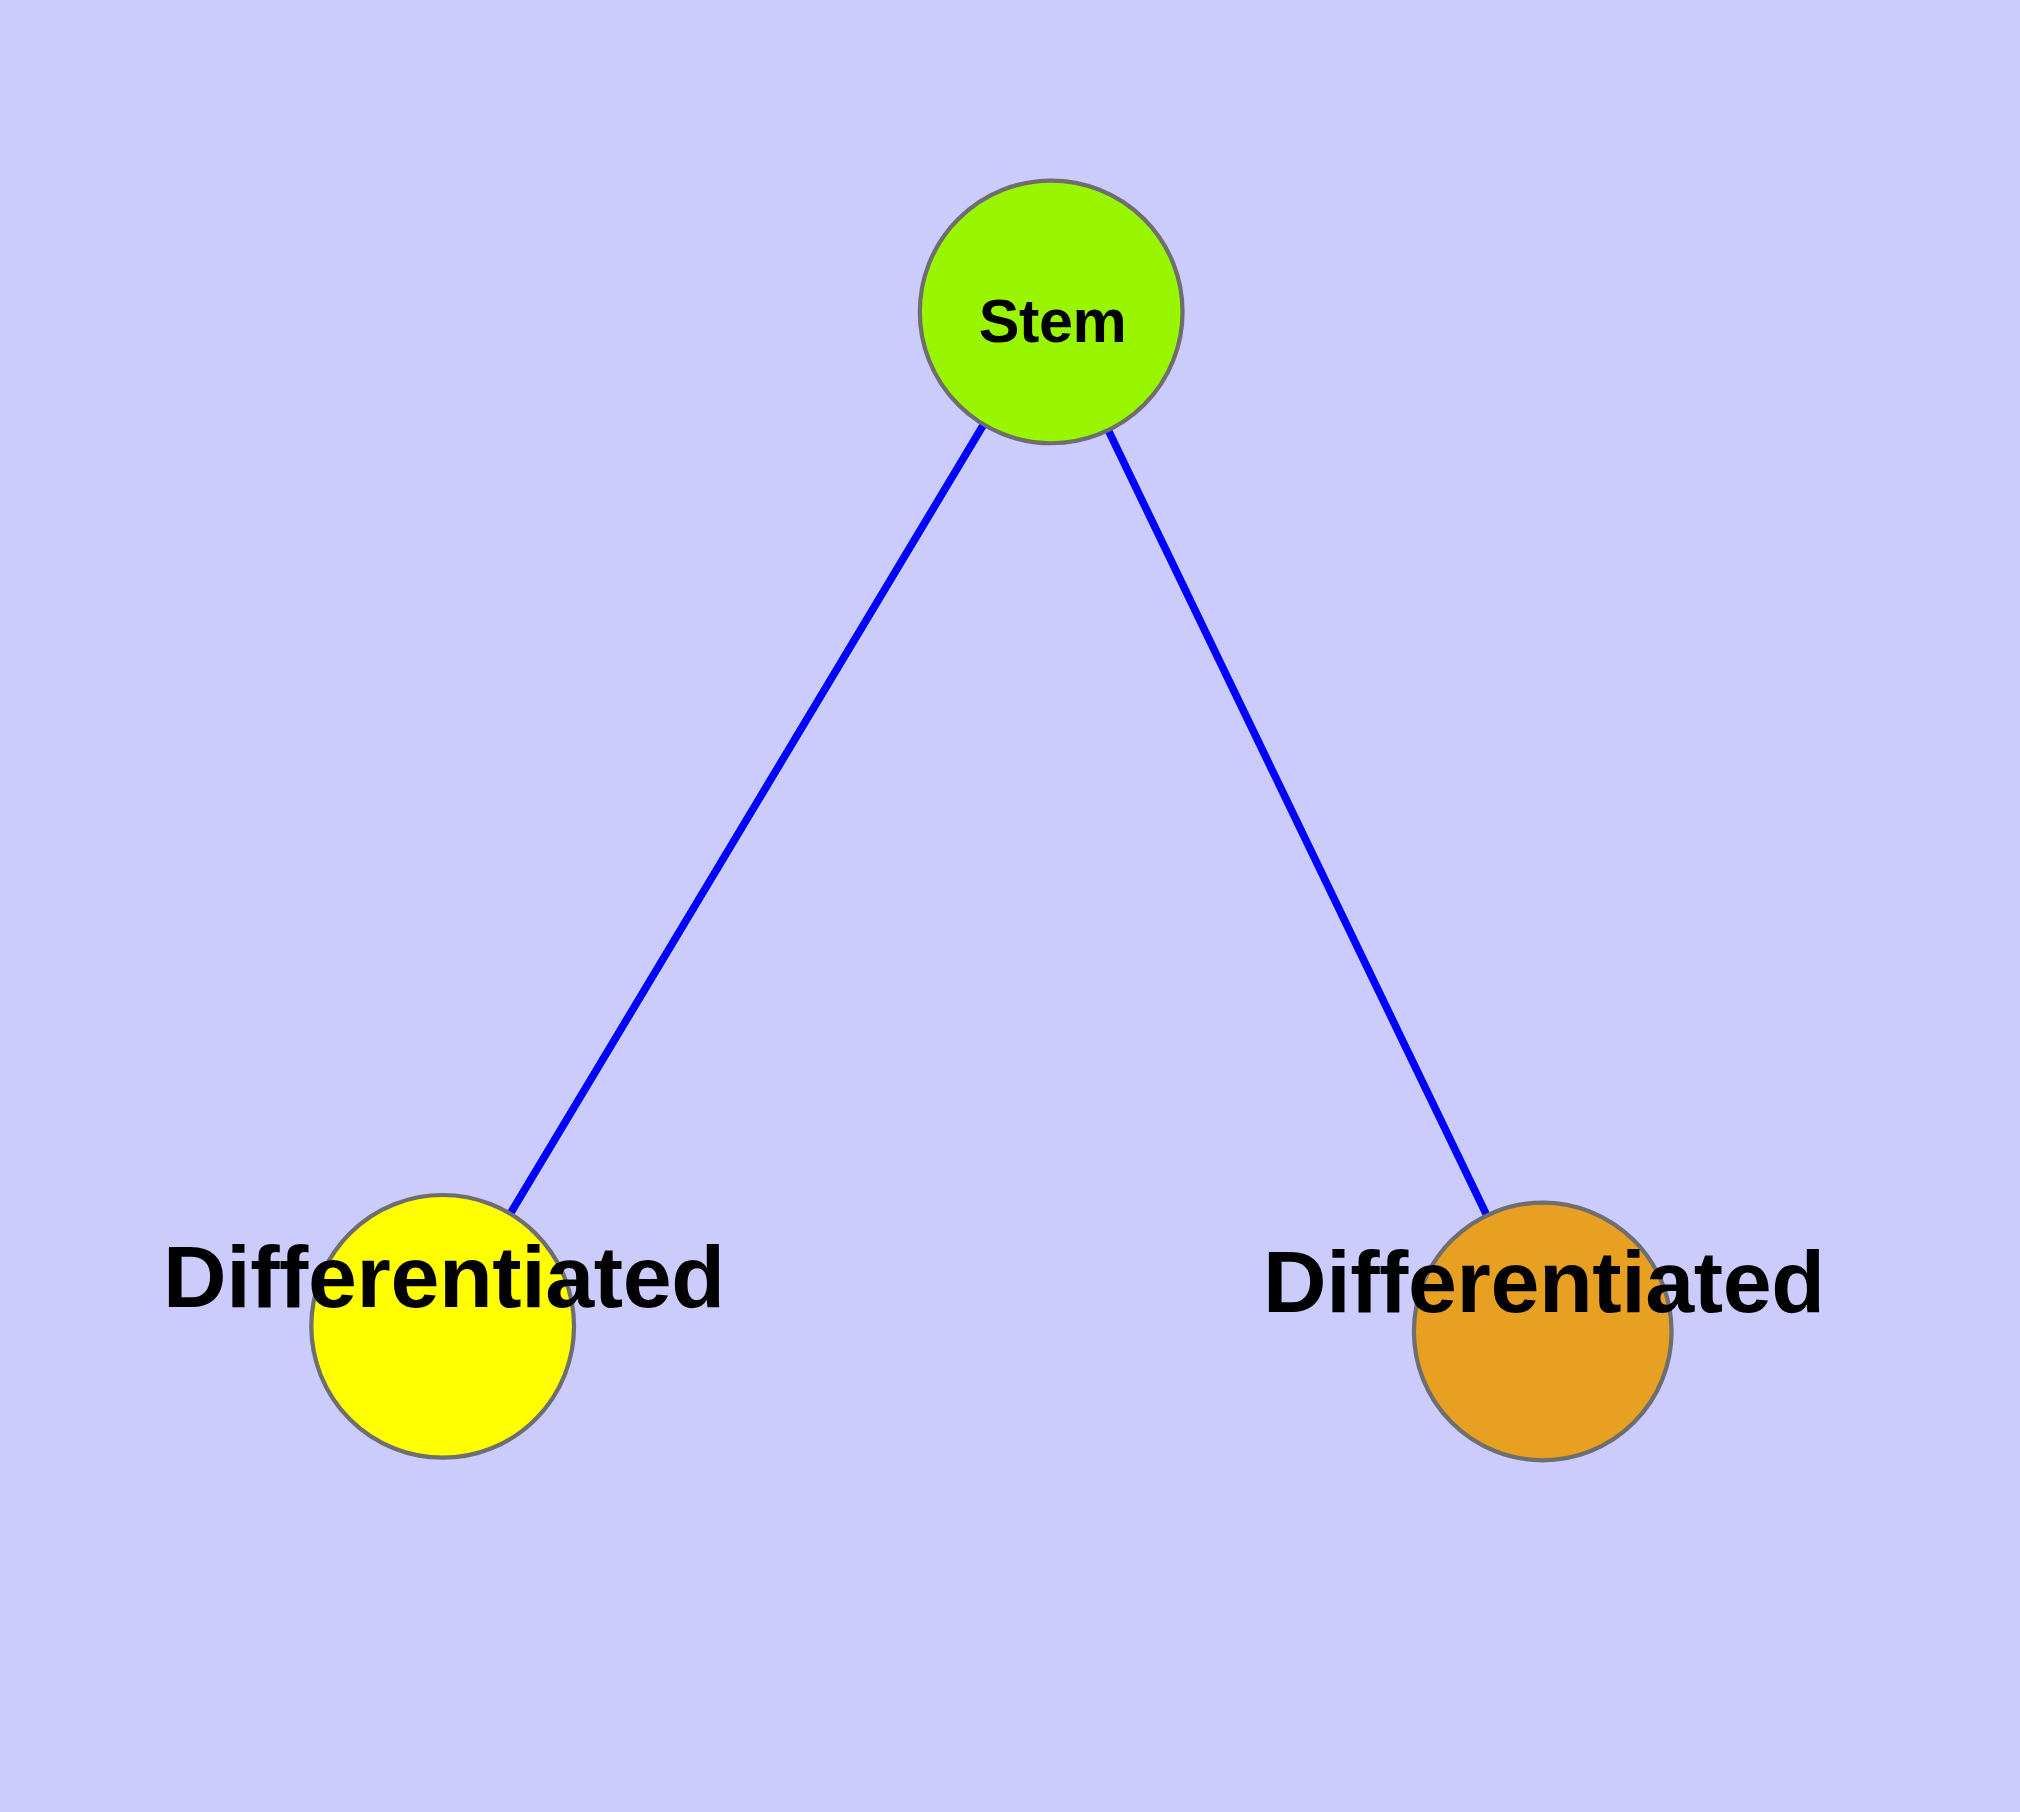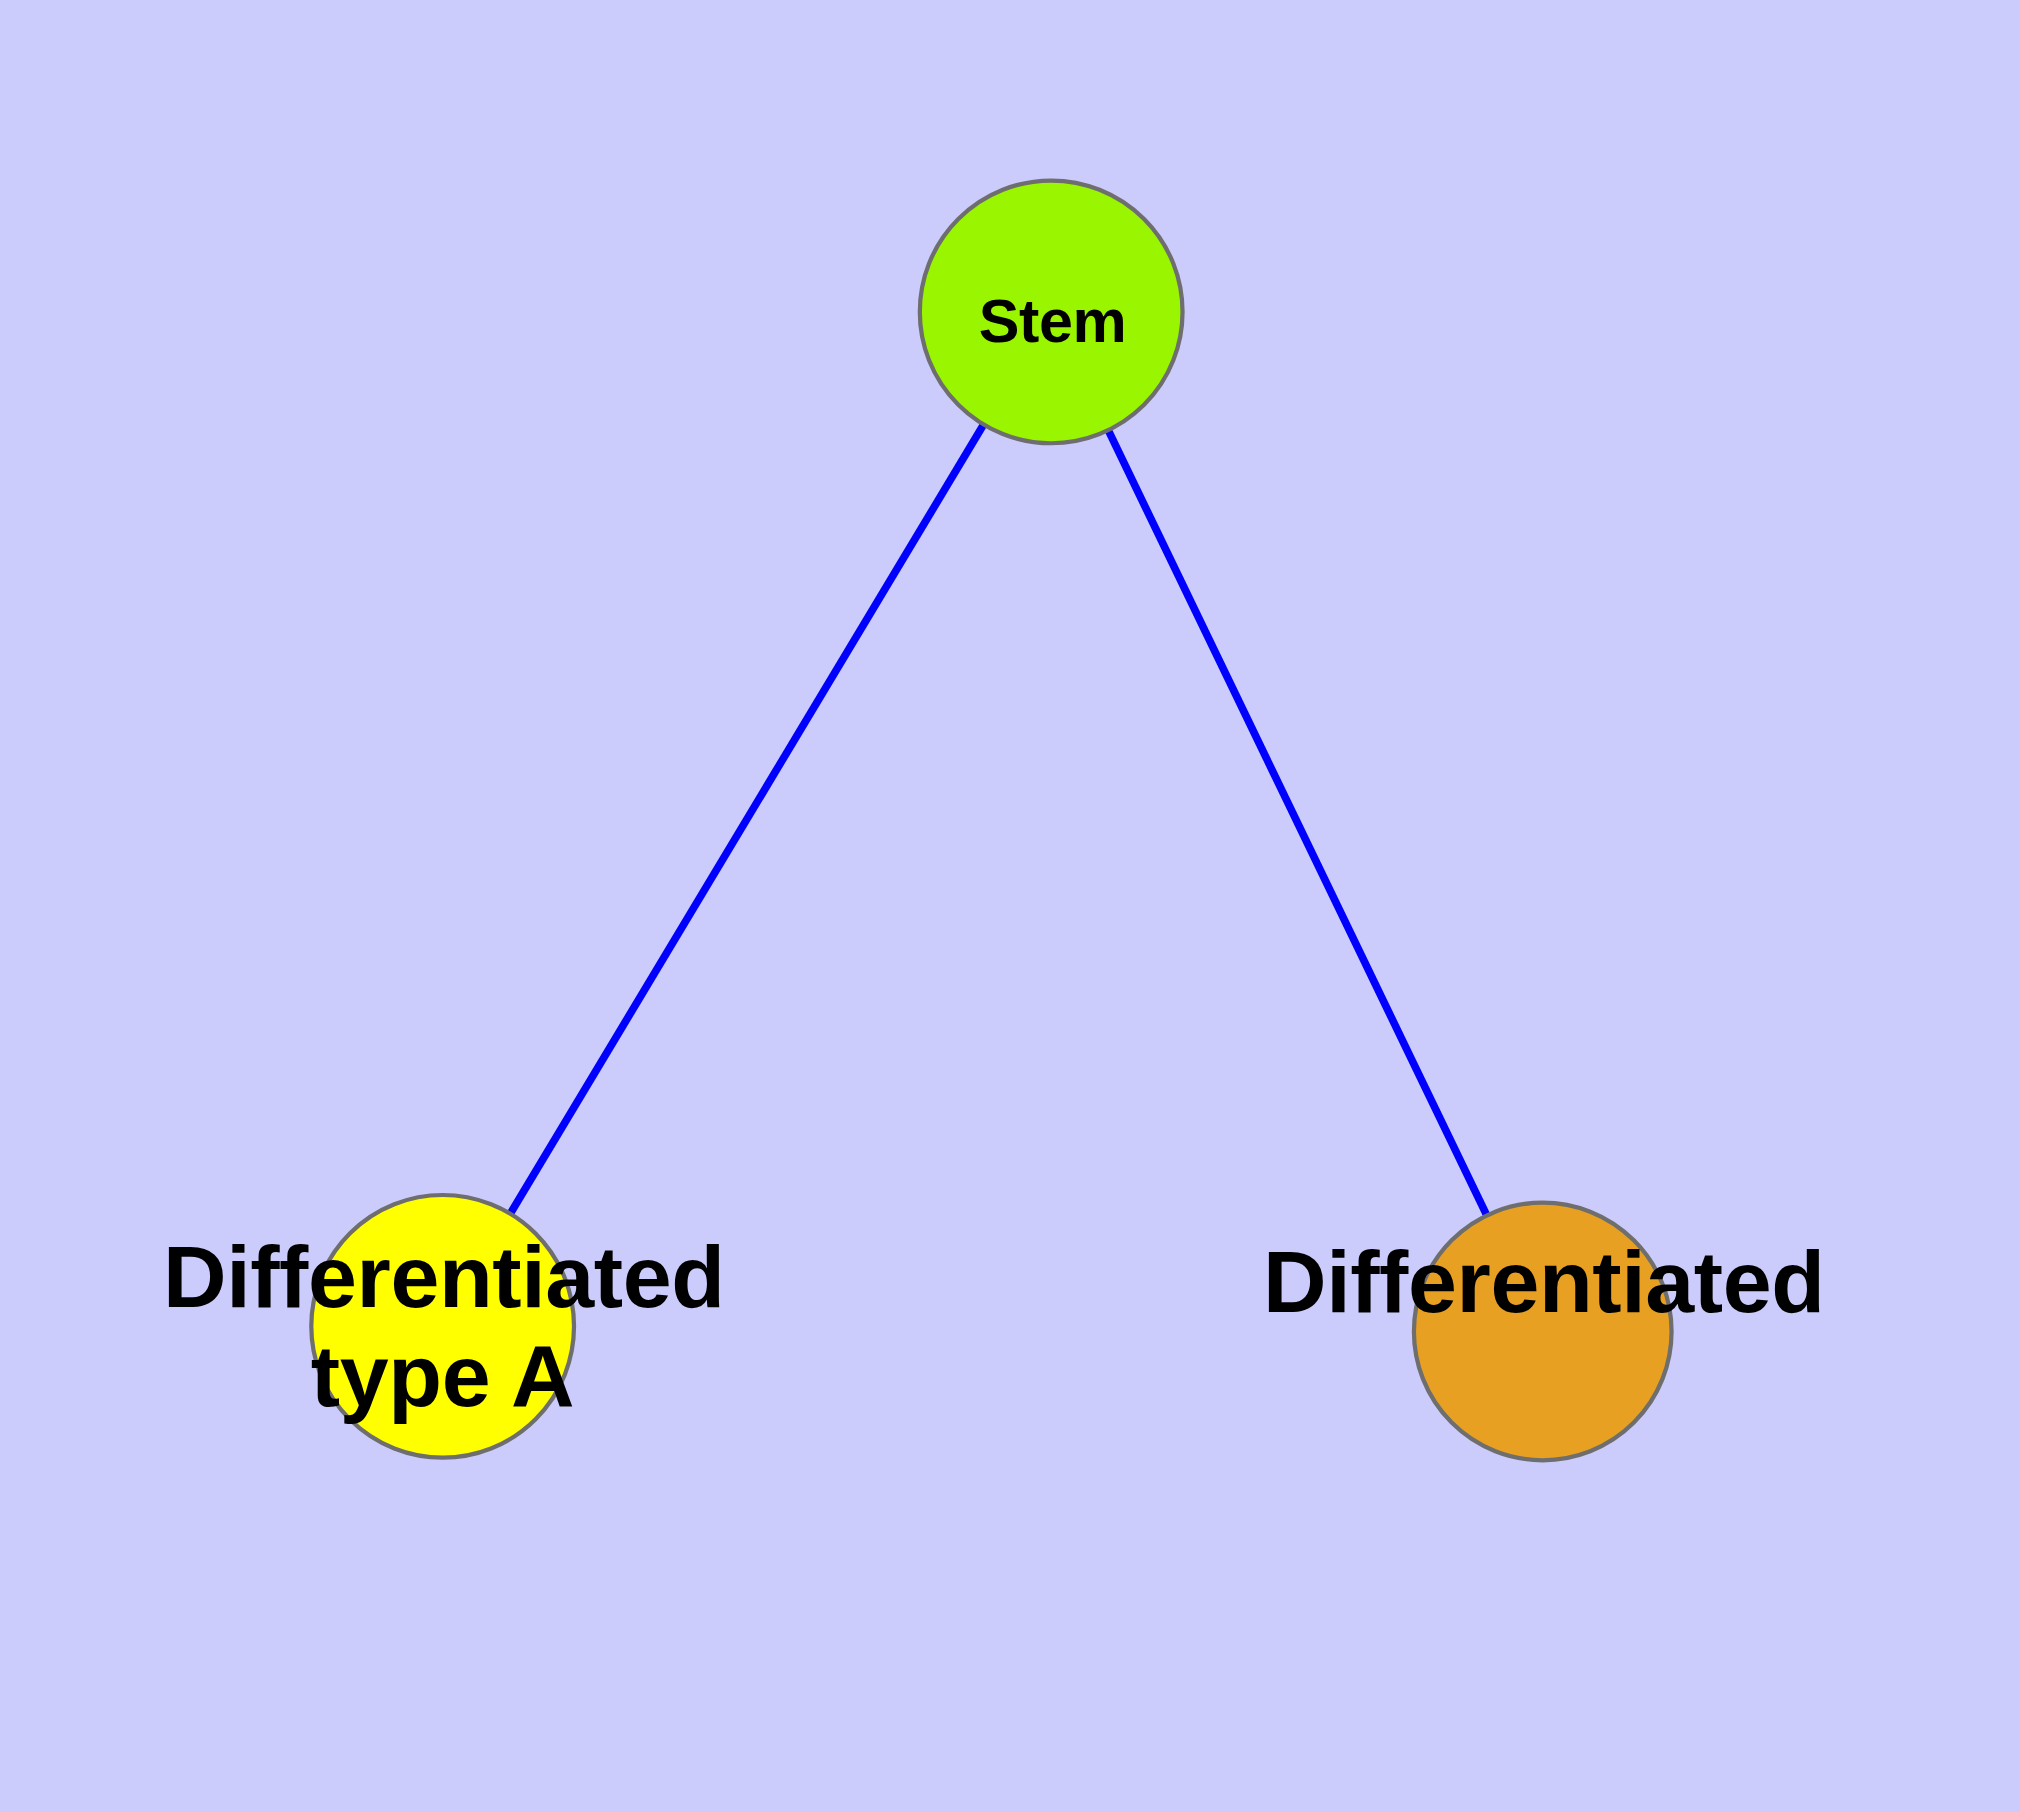--- a/index.html
+++ b/index.html
@@ -78,21 +78,20 @@
       <circle cx="1820" cy="1571" r="152" fill="#e8a022" stroke="#6e6e6e" stroke-width="5"></circle>
     </g>
   </svg>
 
   <div id="label-stem" class="node-label" style="color: rgb(0, 0, 0);">
     <div>Stem</div>
   </div>
 
   <div id="label-type-a" class="node-label" style="color: rgb(0, 0, 0);">
     <div>Differentiated</div>
-    <div>type A</div>
   </div>
 
   <div id="label-type-b" class="node-label" style="color: rgb(0, 0, 0);">
     <div>Differentiated</div>
   </div>
 
 </div>
 
 
 </body></html>

